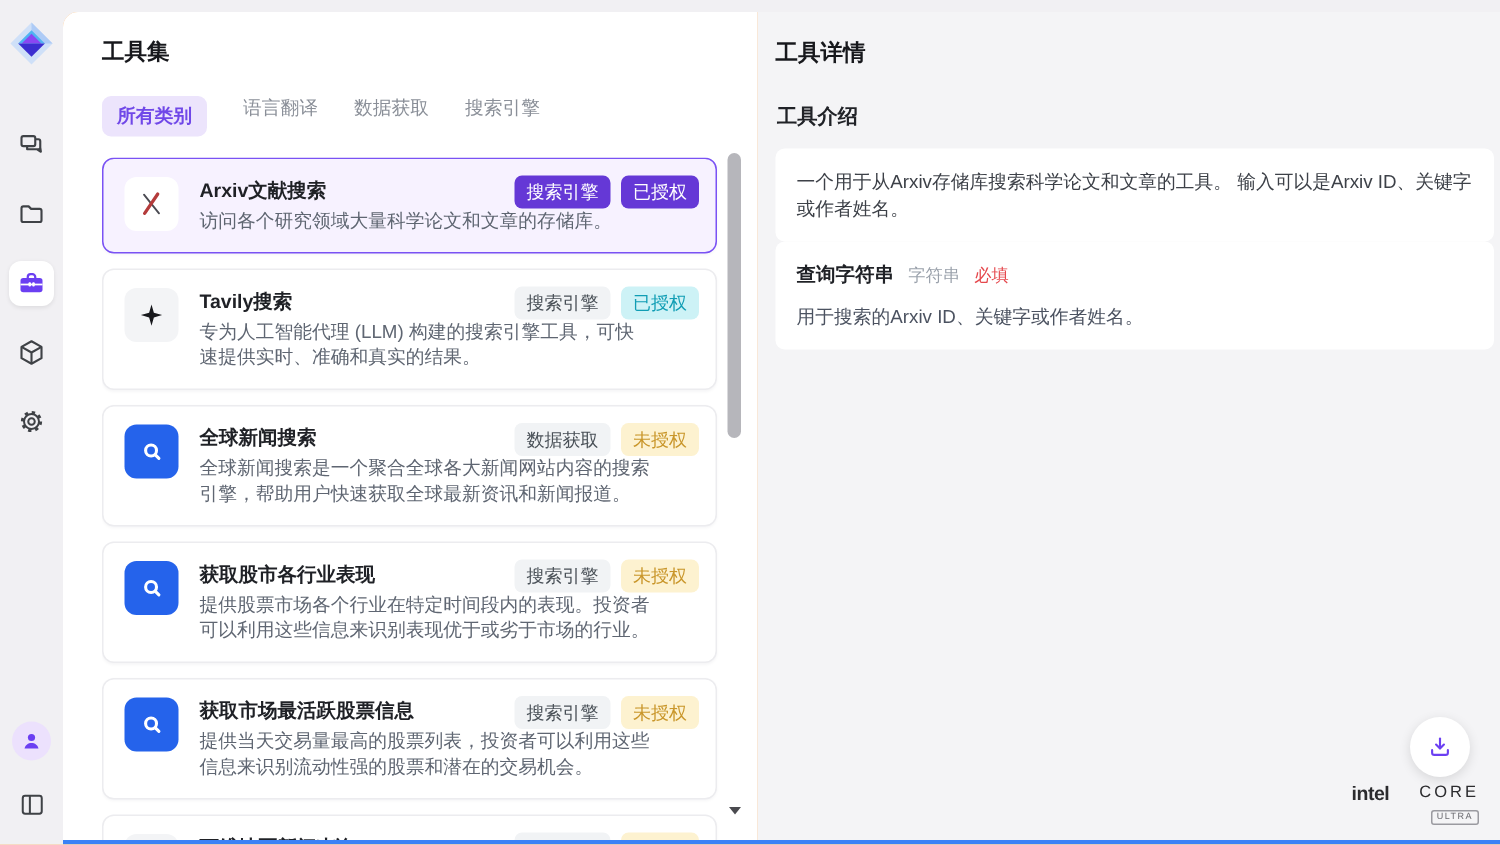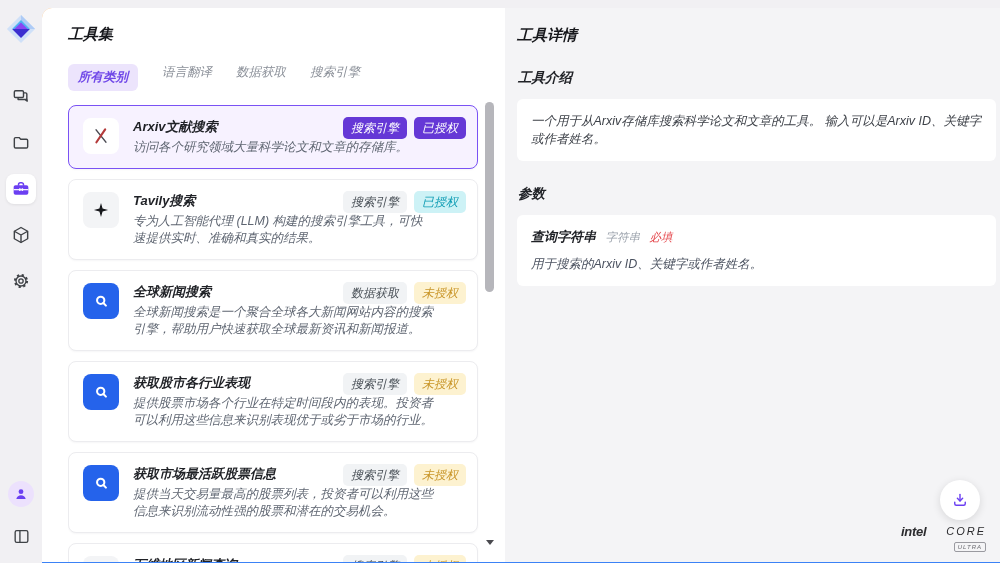--- a/index.html
+++ b/index.html
@@ -23,21 +23,21 @@
     border-radius:8px; cursor:pointer;
   }
   .rail-btn.active { background:#ffffff; box-shadow:0 1px 3px rgba(0,0,0,.08); }
   .rail-bottom { margin-top:auto; display:flex; flex-direction:column; align-items:center; gap:14px; }
   .avatar-wrap { width:26px; height:26px; border-radius:50%; background:#ece1fd;
     display:flex; align-items:center; justify-content:center; }
 
   
   .window {
     flex:1; margin-top:8px; background:#fdba74; border-top-left-radius:10px;
-    display:flex; overflow:hidden; border-bottom:1px solid #3b82f6;font-style:italic;
+    display:flex; overflow:hidden; border-bottom:3px solid #3b82f6;
   }
 
   
   .list-panel { width:463px; flex-shrink:0; position:relative; background:#fff;
     padding:17px 0 0 26px; display:flex; flex-direction:column; }
   .panel-title { font-size:15px; font-weight:bold; color:#17181c; }
   .tabs { display:flex; gap:24px; margin:20px 0 14px; }
   .tab { font-size:12.5px; color:#8a8f98; cursor:pointer; white-space:nowrap; }
   .tab.active { background:#ece4fc; color:#7048e8; font-weight:bold;
     padding:5px 10px; border-radius:6px; }
@@ -287,21 +287,20 @@
         <div class="scroll-down"></div>
       </div>
     </div>
 
     <div class="detail-panel">
       <div class="detail-title">工具详情</div>
 
       <div class="section-heading">工具介绍</div>
       <div class="detail-box">一个用于从Arxiv存储库搜索科学论文和文章的工具。 输入可以是Arxiv ID、关键字或作者姓名。</div>
 
-      <div class="section-heading">参数</div>
       <div class="detail-box">
         <div>
           <span class="param-name">查询字符串</span>
           <span class="param-type">字符串</span>
           <span class="param-required">必填</span>
         </div>
         <div class="param-desc">用于搜索的Arxiv ID、关键字或作者姓名。</div>
       </div>
 
       <div class="fab">

